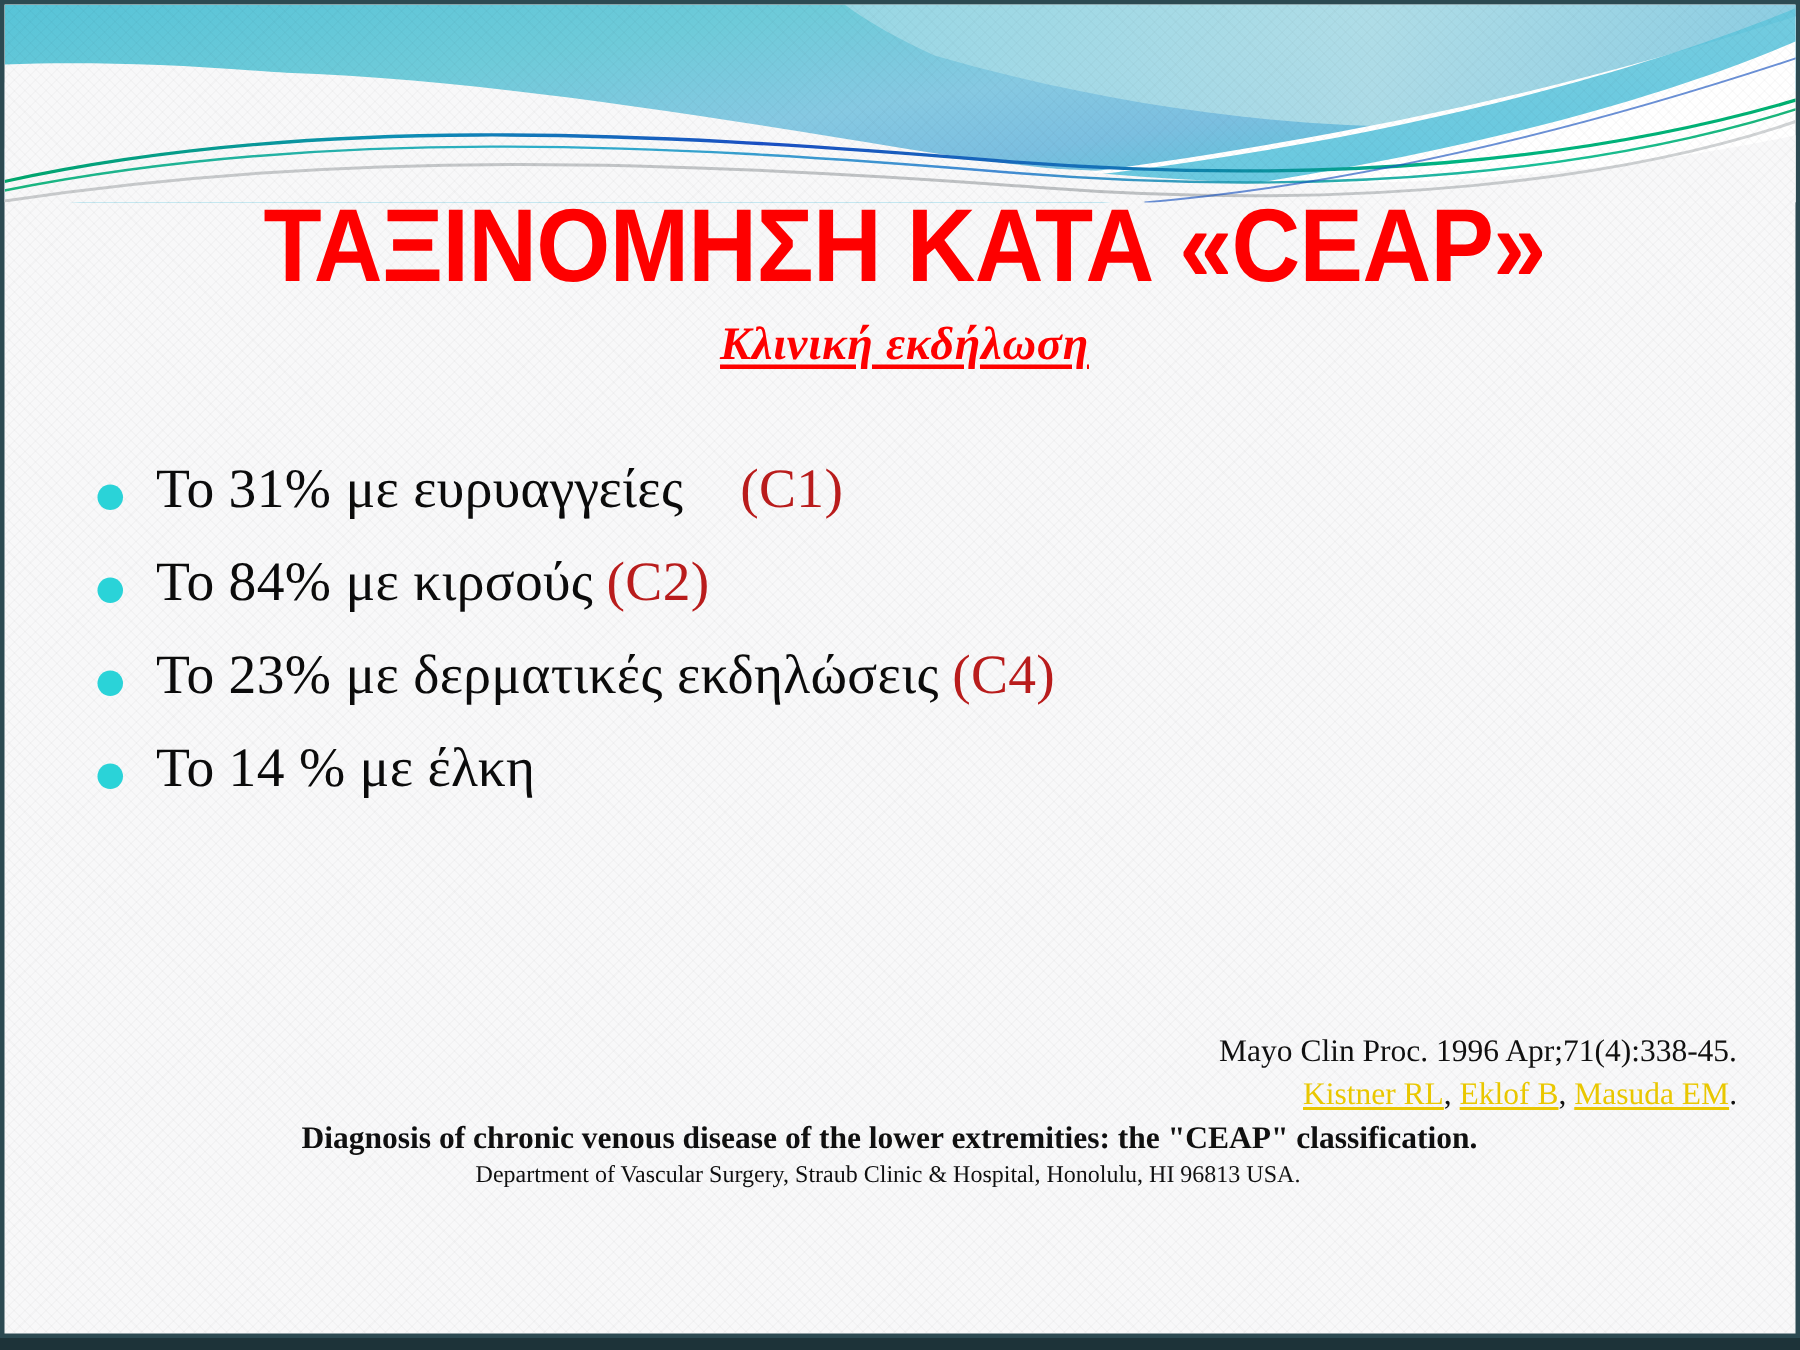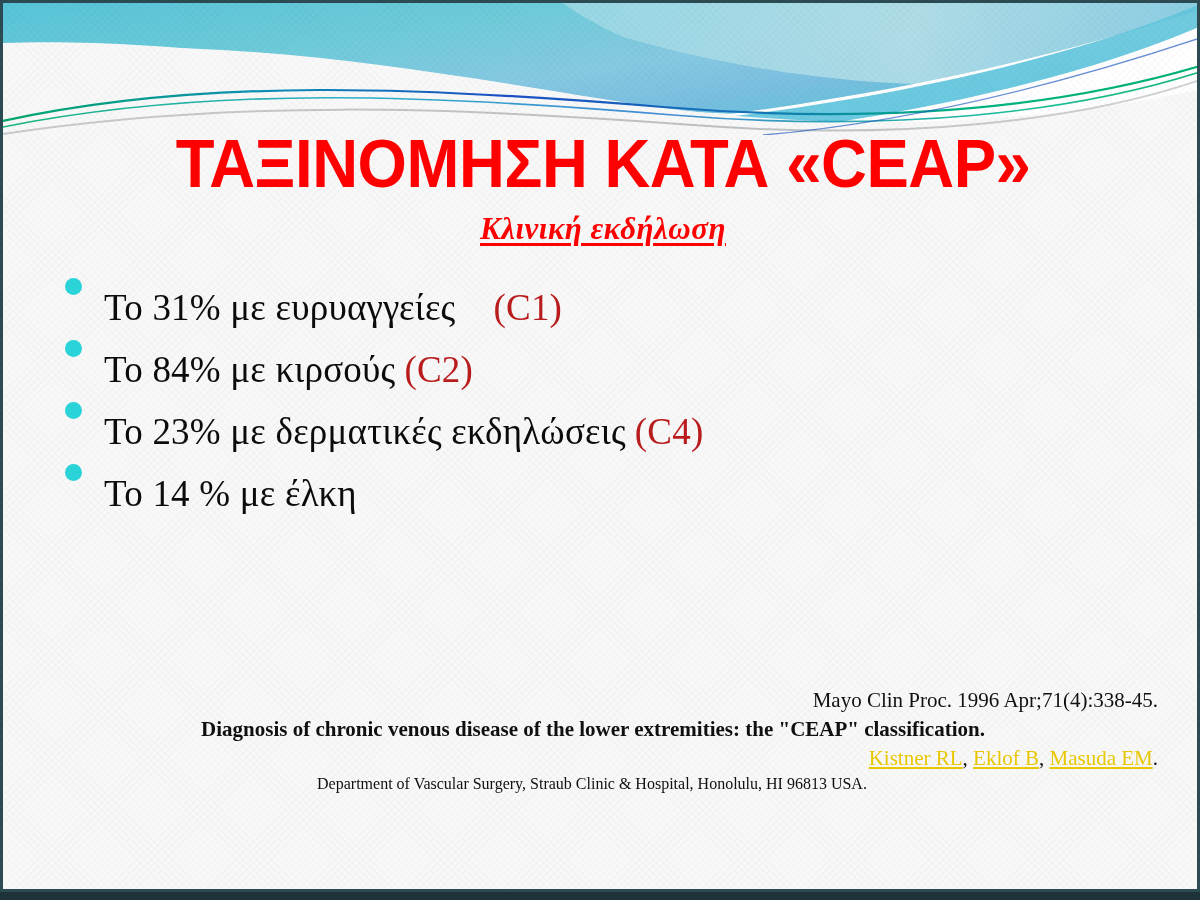--- a/index.html
+++ b/index.html
@@ -85,21 +85,21 @@
     top: 283px;
     left: 62px;
     width: 1080px;
     margin: 0;
     padding: 0;
     list-style: none;
     z-index: 3;
   }
   .bullet-item {
     display: flex;
-    align-items: flex-start;
+    align-items: flex-end;
     height: 62px;
     font-size: 37px;
     color: #0b0b0b;
     white-space: nowrap;
   }
   .bullet-marker {
     flex: 0 0 auto;
     width: 17px;
     height: 17px;
     border-radius: 50%;
@@ -227,20 +227,20 @@
       <span class="ceap-code">(C4)</span>
     </li>
     <li class="bullet-item">
       <span class="bullet-marker"></span>
       <span class="bullet-text"> Το 14 % με έλκη</span>
     </li>
   </ul>
 
   <div class="citation">
     <div class="cite-line cite-journal">Mayo Clin Proc. 1996 Apr;71(4):338-45.</div>
-    <div class="cite-line cite-title">Diagnosis of chronic venous disease of the lower extremities: the "CEAP" classification.</div>
     <div class="cite-line cite-authors">
       <span class="author-link">Kistner RL</span><span class="cite-sep">, </span><span class="author-link">Eklof B</span><span class="cite-sep">, </span><span class="author-link">Masuda EM</span><span class="cite-sep">.</span>
     </div>
+    <div class="cite-line cite-title">Diagnosis of chronic venous disease of the lower extremities: the "CEAP" classification.</div>
     <div class="cite-line cite-dept">Department of Vascular Surgery, Straub Clinic &amp; Hospital, Honolulu, HI 96813 USA.</div>
   </div>
 
 </div>
 
 </body></html>

